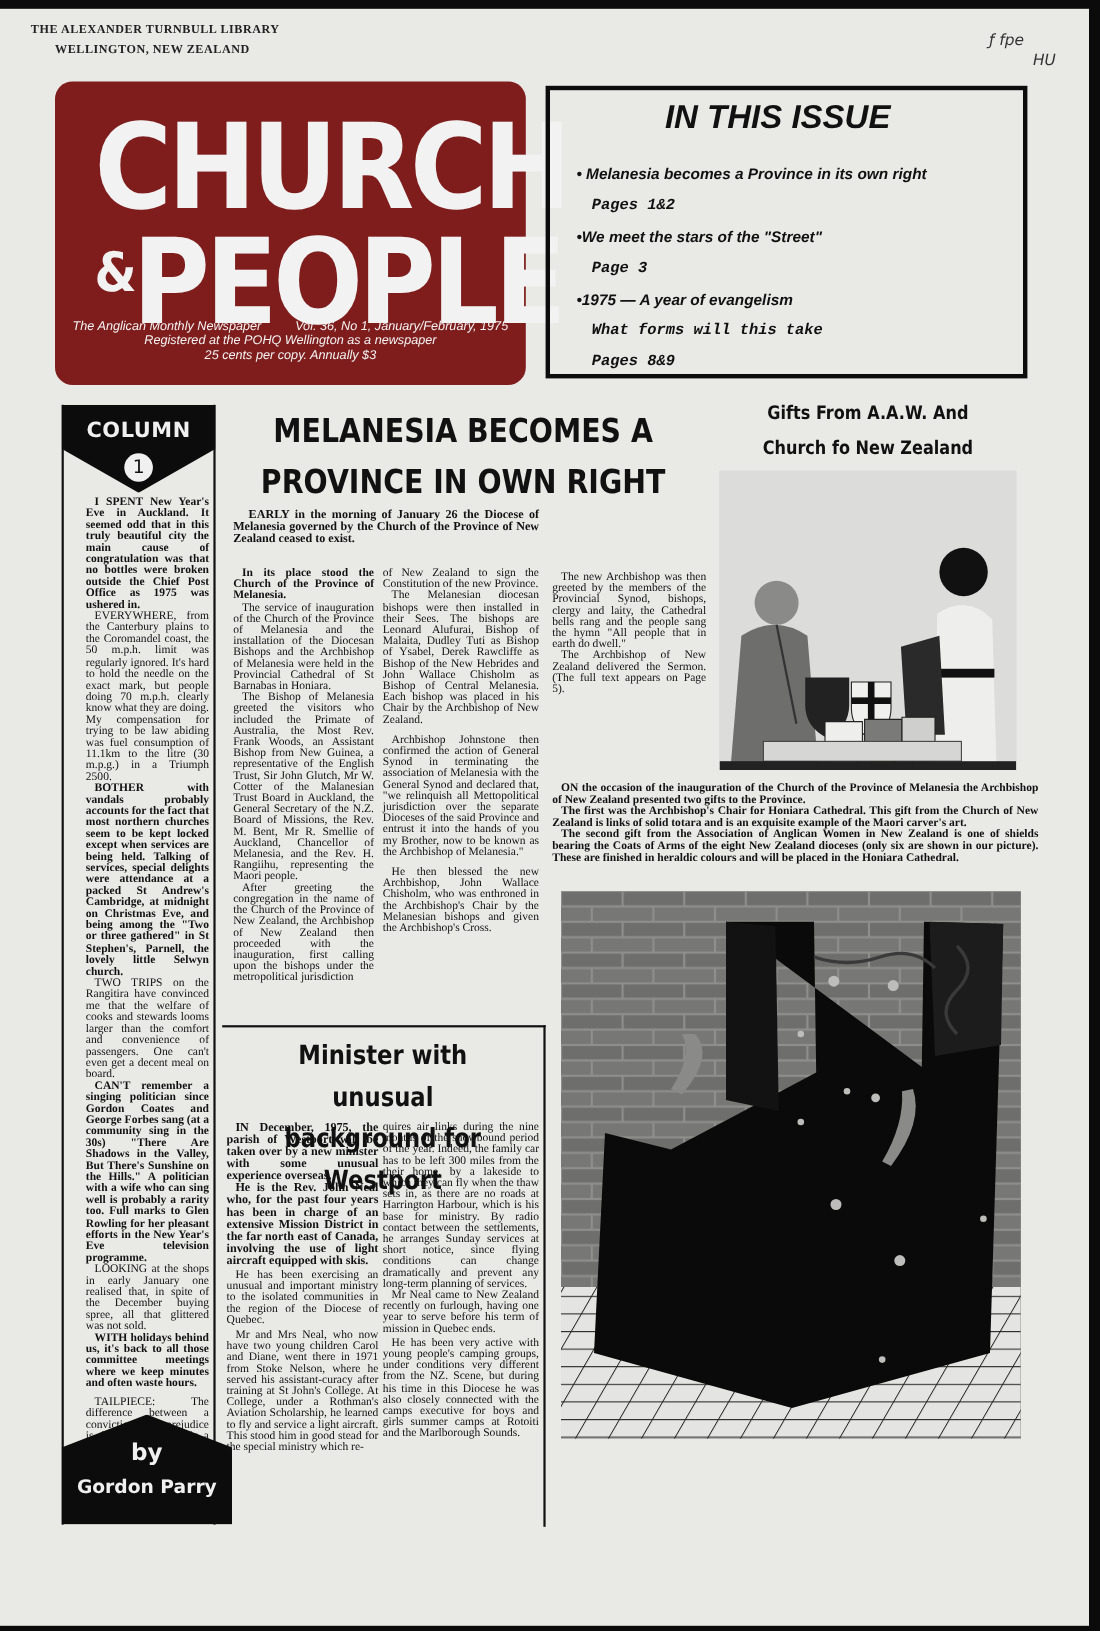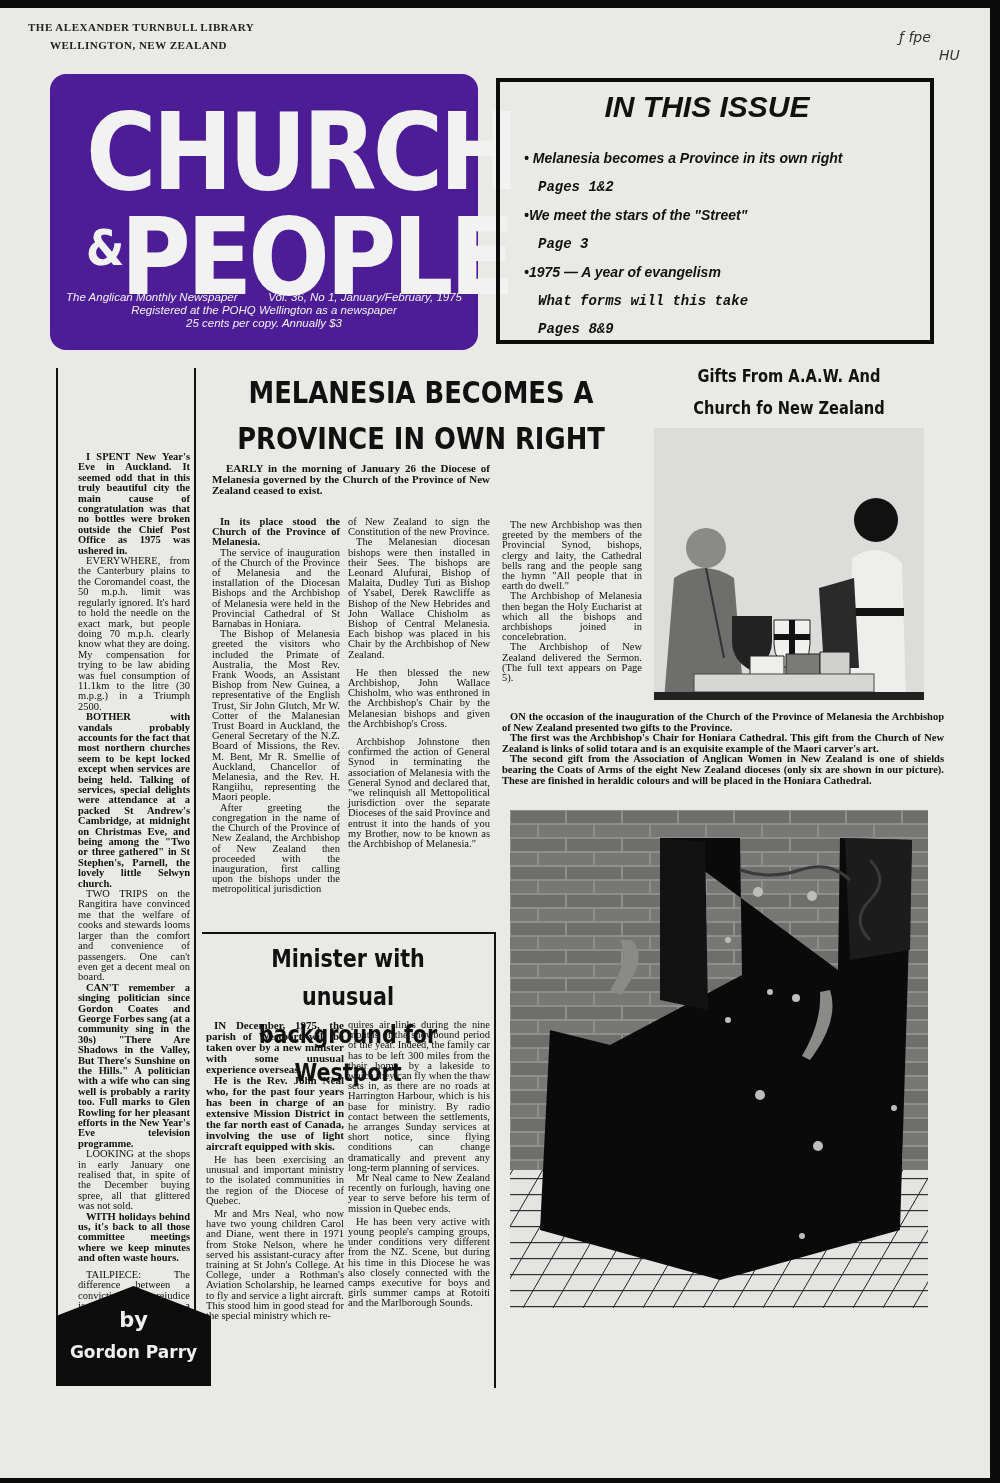--- a/index.html
+++ b/index.html
@@ -10,21 +10,21 @@
   .paper {
     position: absolute; left: 0; top: 8px; width: 990px; height: 1470px;
     background: #e9e9e6;
   }
   .abs { position: absolute; }
   .stamp { left: 28px; top: 18px; font-family: "Liberation Serif", serif; font-weight: bold; font-size: 11px; line-height: 18px; letter-spacing: 0.5px; color: #222; }
   .stamp .l2 { padding-left: 22px; }
   .handwriting { left: 880px; top: 28px; font-family: "DejaVu Sans", sans-serif; font-size: 14px; color: #333; line-height: 18px; font-style: italic; margin-left: 19px; }
 
   .masthead {
-    left: 50px; top: 74px; width: 428px; height: 276px; background: #4c1d95; border-radius: 16px; color: #f2f2f2;
+    left: 50px; top: 74px; width: 428px; height: 276px; background: #7f1d1d; border-radius: 16px; color: #f2f2f2;
   }
   .mh-title {
     position: absolute; left: 36px; top: 30px; width: 360px;
     font-family: "DejaVu Sans", sans-serif; font-weight: bold; font-size: 96px; line-height: 86px;
     letter-spacing: -4px; transform: scaleY(1.12); transform-origin: top left;
   }
   .mh-amp { font-size: 44px; letter-spacing: 0; vertical-align: 26px; margin-right: -4px; }
   .mh-sub {
     position: absolute; left: 10px; right: 10px; top: 217px;
     font-family: "Liberation Sans", sans-serif; font-style: italic; font-size: 11.5px; line-height: 13px; text-align: center;
@@ -141,20 +141,24 @@
     <div class="sub">Pages 1&amp;2</div>
     <div>•We meet the stars of the "Street"</div>
     <div class="sub">Page 3</div>
     <div>•1975 — A year of evangelism</div>
     <div class="sub">What forms will this take</div>
     <div class="sub">Pages 8&amp;9</div>
   </div>
 </div>
 
 <div class="abs column-box">
+  <div class="col-head">
+    <div class="col-head-label">COLUMN</div>
+    <div class="col-num">1</div>
+  </div>
   <div class="col-text">
     <p class="b">I SPENT New Year's Eve in Auckland. It seemed odd that in this truly beautiful city the main cause of congratulation was that no bottles were broken outside the Chief Post Office as 1975 was ushered in.</p>
     <p>EVERYWHERE, from the Canterbury plains to the Coromandel coast, the 50 m.p.h. limit was regularly ignored. It's hard to hold the needle on the exact mark, but people doing 70 m.p.h. clearly know what they are doing. My compensation for trying to be law abiding was fuel consumption of 11.1km to the litre (30 m.p.g.) in a Triumph 2500.</p>
     <p class="b">BOTHER with vandals probably accounts for the fact that most northern churches seem to be kept locked except when services are being held. Talking of services, special delights were attendance at a packed St Andrew's Cambridge, at midnight on Christmas Eve, and being among the "Two or three gathered" in St Stephen's, Parnell, the lovely little Selwyn church.</p>
     <p>TWO TRIPS on the Rangitira have convinced me that the welfare of cooks and stewards looms larger than the comfort and convenience of passengers. One can't even get a decent meal on board.</p>
     <p class="b">CAN'T remember a singing politician since Gordon Coates and George Forbes sang (at a community sing in the 30s) "There Are Shadows in the Valley, But There's Sunshine on the Hills." A politician with a wife who can sing well is probably a rarity too. Full marks to Glen Rowling for her pleasant efforts in the New Year's Eve television programme.</p>
     <p>LOOKING at the shops in early January one realised that, in spite of the December buying spree, all that glittered was not sold.</p>
     <p class="b">WITH holidays behind us, it's back to all those committee meetings where we keep minutes and often waste hours.</p>
     <p style="margin-top:6px">TAILPIECE: The difference between a conviction and a prejudice is that you can explain a conviction without getting angry.</p>
   </div>
@@ -176,27 +180,26 @@
 <div class="abs body-col" style="left:212px; top:517px; width:128px;">
   <p class="b">In its place stood the Church of the Province of Melanesia.</p>
   <p>The service of inauguration of the Church of the Province of Melanesia and the installation of the Diocesan Bishops and the Archbishop of Melanesia were held in the Provincial Cathedral of St Barnabas in Honiara.</p>
   <p>The Bishop of Melanesia greeted the visitors who included the Primate of Australia, the Most Rev. Frank Woods, an Assistant Bishop from New Guinea, a representative of the English Trust, Sir John Glutch, Mr W. Cotter of the Malanesian Trust Board in Auckland, the General Secretary of the N.Z. Board of Missions, the Rev. M. Bent, Mr R. Smellie of Auckland, Chancellor of Melanesia, and the Rev. H. Rangiihu, representing the Maori people.</p>
   <p>After greeting the congregation in the name of the Church of the Province of New Zealand, the Archbishop of New Zealand then proceeded with the inauguration, first calling upon the bishops under the metropolitical jurisdiction</p>
 </div>
 
 <div class="abs body-col" style="left:348px; top:517px; width:142px;">
   <p style="text-indent:0">of New Zealand to sign the Constitution of the new Province.</p>
   <p>The Melanesian diocesan bishops were then installed in their Sees. The bishops are Leonard Alufurai, Bishop of Malaita, Dudley Tuti as Bishop of Ysabel, Derek Rawcliffe as Bishop of the New Hebrides and John Wallace Chisholm as Bishop of Central Melanesia. Each bishop was placed in his Chair by the Archbishop of New Zealand.</p>
+  <p class="gap">Archbishop Johnstone then confirmed the action of General Synod in terminating the association of Melanesia with the General Synod and declared that, "we relinquish all Mettopolitical jurisdiction over the separate Dioceses of the said Province and entrust it into the hands of you my Brother, now to be known as the Archbishop of Melanesia."</p>
   <p class="gap">He then blessed the new Archbishop, John Wallace Chisholm, who was enthroned in the Archbishop's Chair by the Melanesian bishops and given the Archbishop's Cross.</p>
-  <p class="gap">Archbishop Johnstone then confirmed the action of General Synod in terminating the association of Melanesia with the General Synod and declared that, "we relinquish all Mettopolitical jurisdiction over the separate Dioceses of the said Province and entrust it into the hands of you my Brother, now to be known as the Archbishop of Melanesia."</p>
 </div>
 
 <div class="abs body-col" style="left:502px; top:520px; width:140px;">
   <p>The new Archbishop was then greeted by the members of the Provincial Synod, bishops, clergy and laity, the Cathedral bells rang and the people sang the hymn "All people that in earth do dwell."</p>
-  <p>The Archbishop of Melanesia then began the Holy Eucharist at which all the bishops and archbishops joined in concelebration.</p>
   <p>The Archbishop of New Zealand delivered the Sermon. (The full text appears on Page 5).</p>
 </div>
 
 <div class="abs photo1-cap">
   <div>Gifts From A.A.W. And</div>
   <div>Church fo New Zealand</div>
 </div>
 <div class="abs photo1" title="Clergyman and woman standing beside shields bearing diocesan coats of arms">
   <svg width="270" height="272" viewBox="0 0 270 272">
     <rect width="270" height="272" fill="#dcdcda"></rect>

